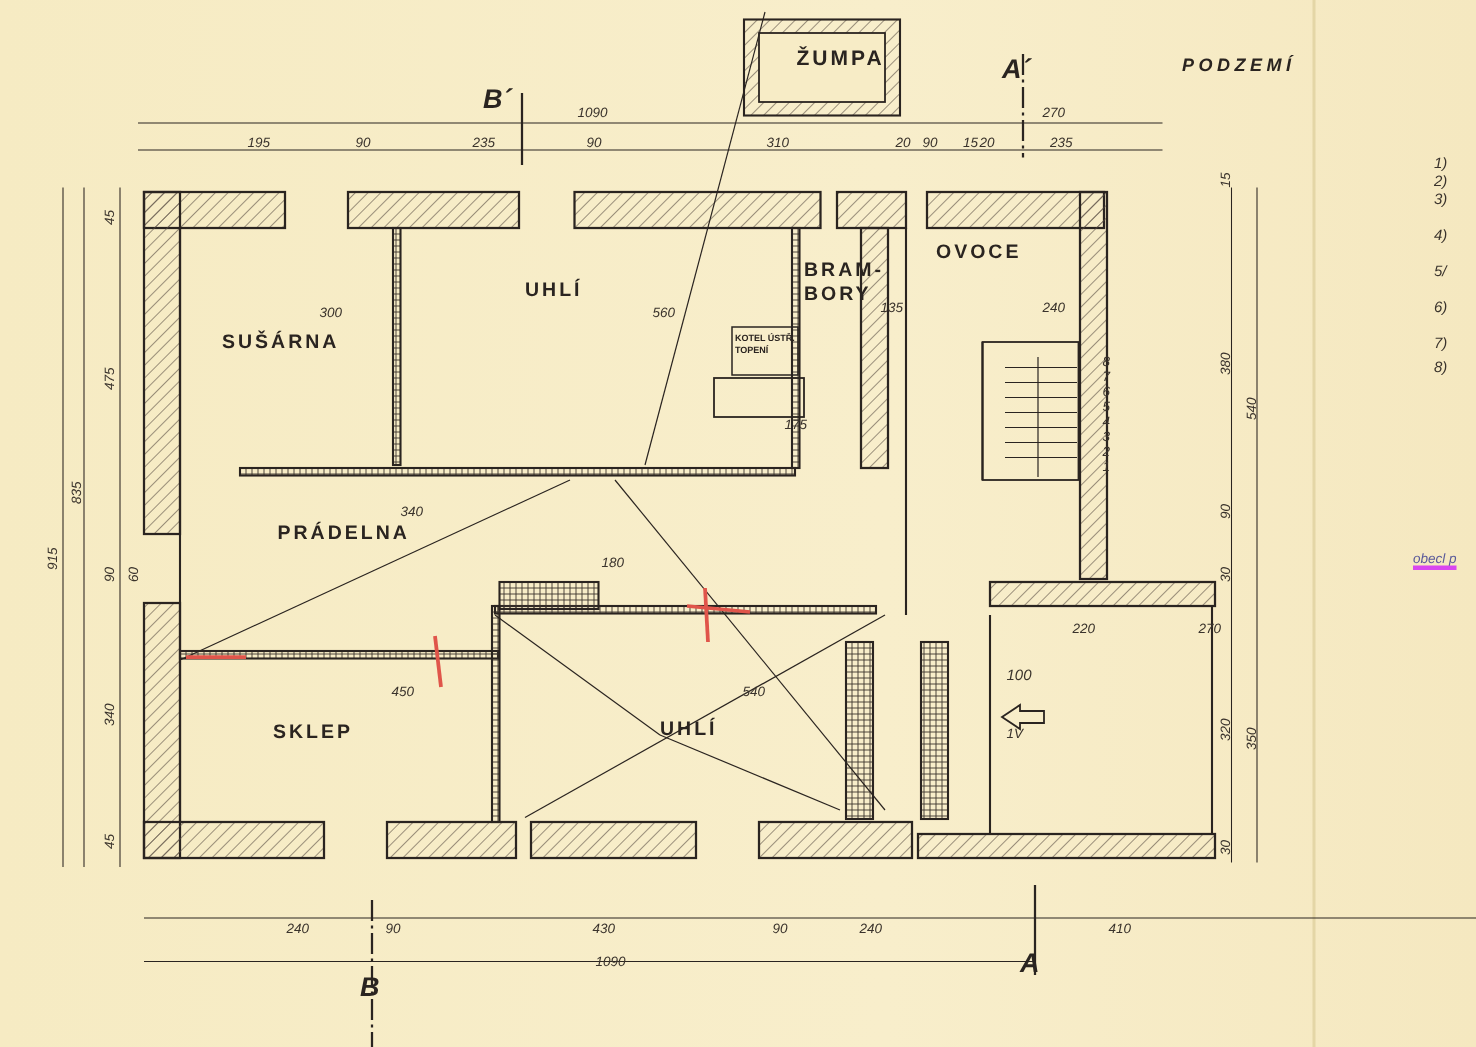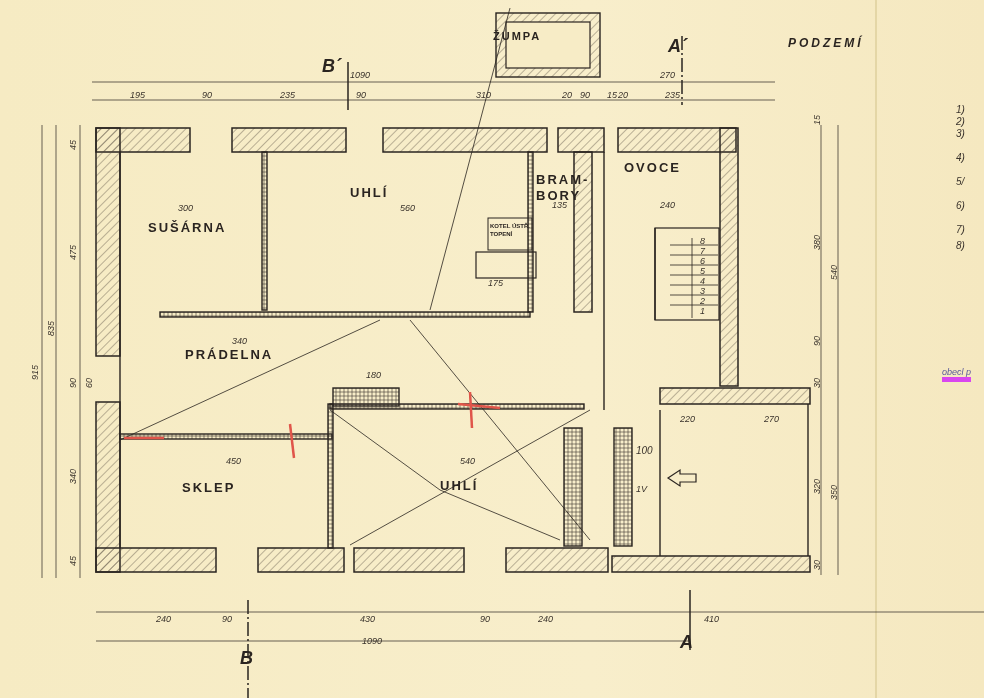--- a/index.html
+++ b/index.html
@@ -3,26 +3,26 @@
 <meta charset="utf-8">
 <style>
   html, body { margin:0; padding:0; }
   body { width:984px; height:698px; overflow:hidden; background:#f7ecc6; position:relative;
          font-family:"Liberation Sans", sans-serif; color:#2a2420; }
   .sheet { position:absolute; left:0; top:0; width:984px; height:698px;
            background: linear-gradient(90deg,#f6ebc3 0%,#f8eecb 60%,#f5e8c0 100%); }
   .fold { position:absolute; left:875px; top:0; width:2px; height:698px; background:#e4d6a6; }
   svg.plan { position:absolute; left:0; top:0; }
   .lbl { position:absolute; font-weight:bold; letter-spacing:2px; font-size:13px; color:#2a2420; white-space:nowrap; }
-  .dim { position:absolute; font-style:italic; font-size:9px; color:#3a332c; white-space:nowrap; }
+  .dim { position:absolute; font-style:italic; font-size:9px; color:#3a332c; white-space:nowrap;padding-left:35px; }
   .dimv { position:absolute; font-style:italic; font-size:9px; color:#3a332c; white-space:nowrap; transform:rotate(-90deg); transform-origin:left top; }
   .sec { position:absolute; font-weight:bold; font-size:18px; font-style:italic; color:#2a2420; }
   .title { position:absolute; left:788px; top:36px; font-size:12px; font-weight:bold; letter-spacing:3px; font-style:italic; }
   .legend { position:absolute; left:956px; font-size:10px; font-style:italic; color:#3a332c; }
-  .note { position:absolute; left:942px; top:367px; font-size:9px; font-style:italic; color:#5a5a9a; border-bottom:5px solid #d946ef; }
+  .note { position:absolute; left:942px; top:367px; font-size:9px; font-style:italic; color:#5a5a9a; border-bottom:3px solid #d946ef; }
 </style>
 </head>
 <body>
 
 <div class="sheet"></div>
 <div class="fold"></div>
 
 <svg class="plan" width="984" height="698" viewBox="0 0 984 698">
   <defs>
     <pattern id="hatch" width="6" height="6" patternUnits="userSpaceOnUse" patternTransform="rotate(45)">
@@ -125,21 +125,21 @@
   </g>
 </svg>
 
 <div class="title">PODZEMÍ</div>
 
 <div class="sec" style="left:322px;top:56px;">B´</div>
 <div class="sec" style="left:668px;top:36px;">A´</div>
 <div class="sec" style="left:240px;top:648px;">B</div>
 <div class="sec" style="left:680px;top:632px;">A</div>
 
-<div class="lbl" style="left:493px;top:30px;font-size:11px;">ŽUMPA</div>
+<div class="lbl" style="left:531px;top:30px;font-size:14px;">ŽUMPA</div>
 <div class="lbl" style="left:148px;top:220px;">SUŠÁRNA</div>
 <div class="lbl" style="left:350px;top:185px;">UHLÍ</div>
 <div class="lbl" style="left:536px;top:172px;width:44px;white-space:normal;line-height:16px;">BRAM-BORY</div>
 <div class="lbl" style="left:624px;top:160px;">OVOCE</div>
 <div class="lbl" style="left:185px;top:347px;">PRÁDELNA</div>
 <div class="lbl" style="left:182px;top:480px;">SKLEP</div>
 <div class="lbl" style="left:440px;top:478px;">UHLÍ</div>
 <div class="lbl" style="left:490px;top:222px;font-size:6px;letter-spacing:0;width:40px;white-space:normal;line-height:8px;">KOTEL ÚSTŘ. TOPENÍ</div>
 
 <div class="dim" style="left:178px;top:203px;">300</div>

